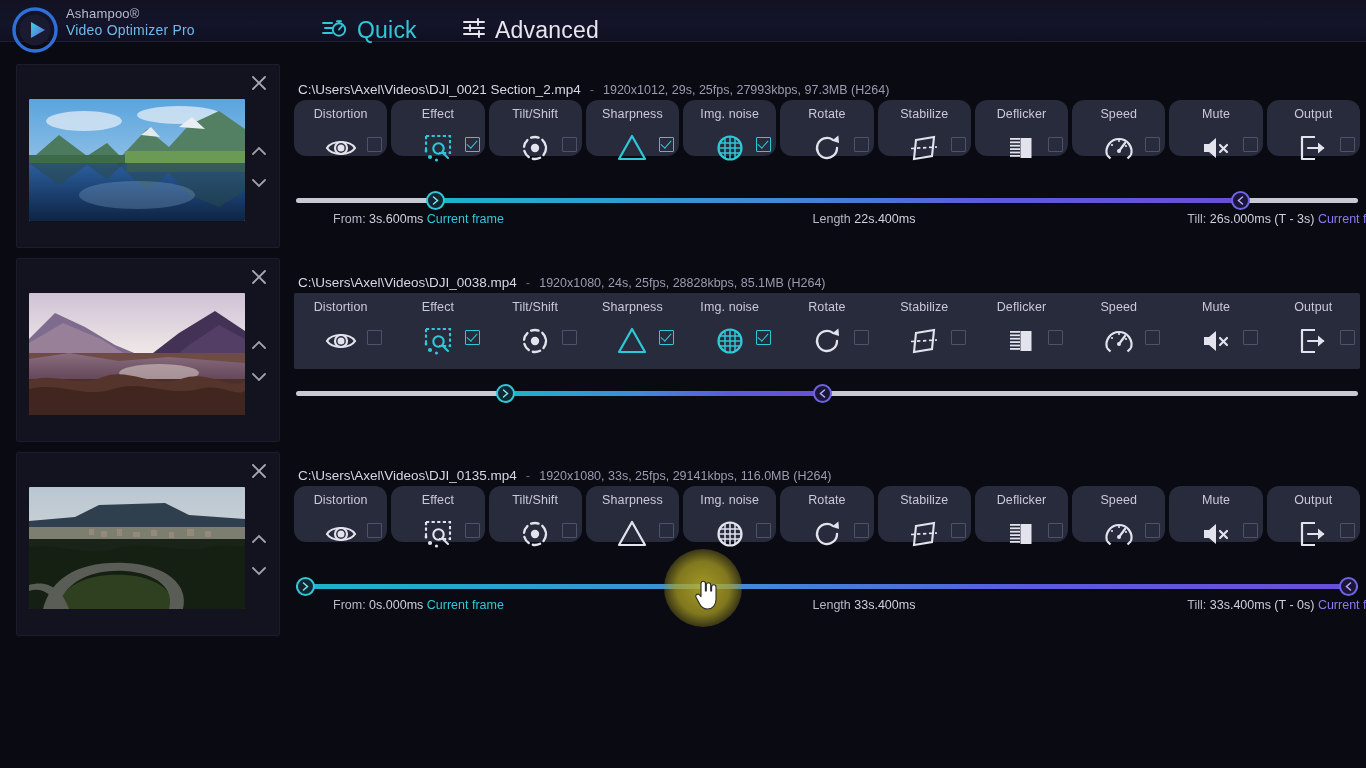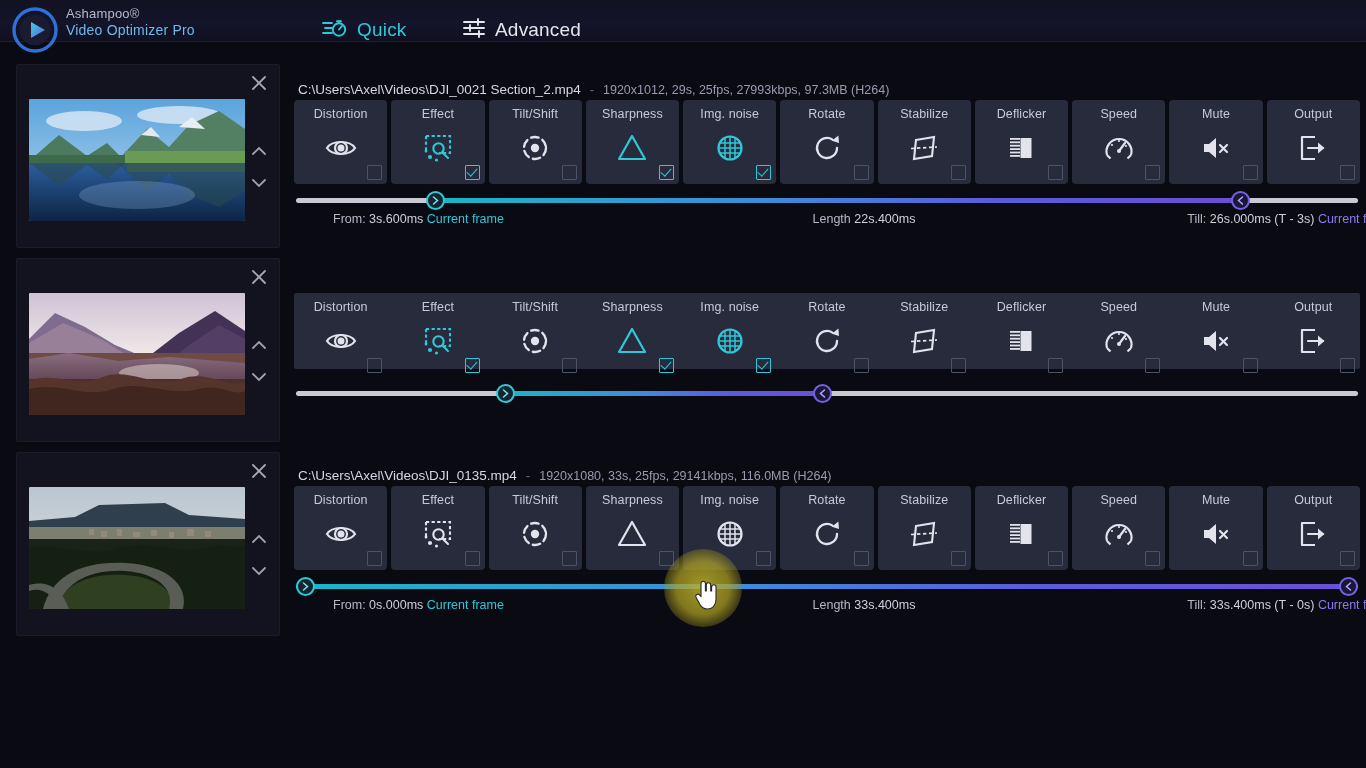--- a/index.html
+++ b/index.html
@@ -26,21 +26,21 @@
   }
   #brand .b2 {
     display: block; font-size: 14px; color: #6fb8ea; letter-spacing: .2px;
     font-weight: 400;
   }
   .navitem {
     position: absolute; top: 14px; height: 32px;
     display: flex; align-items: center; gap: 9px;
     cursor: pointer; user-select: none;
   }
-  .navitem .ntext { font-size: 19px; font-weight: 400; letter-spacing: .2px; }
+  .navitem .ntext { font-size: 23px; font-weight: 400; letter-spacing: .2px; }
   #nav-quick { left: 322px; }
   #nav-quick .ntext { color: #2ec8d8; }
   #nav-advanced { left: 462px; }
   #nav-advanced .ntext { color: #e6e6ee; }
 
   
   .thumbcard {
     position: absolute; left: 16px; width: 264px; height: 184px;
     background: #131320; border: 1px solid #1b1b2c; border-radius: 2px;
   }
@@ -75,22 +75,22 @@
   }
   .vdash { font-size: 13px; color: #6a6a80; margin: 0 9px; }
   .vmeta { font-size: 12.5px; color: #9a9ab0; }
 
   
   .tools {
     position: absolute; left: 6px; top: 28px; width: 1066px; height: 76px;
     display: flex; gap: 4px;
   }
   .toolbtn {
-    position: relative; flex: 1 1 0; height: 84px;
-    background: #272b3c; border-radius: 4px; cursor: pointer;
+    position: relative; flex: 1 1 0; height: 56px;
+    background: #272b3c; border-radius: 12px; cursor: pointer;
   }
   .tools.flat .toolbtn { background: transparent; }
   .vrow.r2 .tools { background: #272b3c; border-radius: 2px; }
   .tlabel {
     position: absolute; top: 7px; left: 0; width: 100%;
     text-align: center; font-size: 12.5px; color: #c9c9da;
     letter-spacing: .1px;
   }
   .ticon {
     position: absolute; top: 29px; left: 0; width: 100%; height: 38px;
@@ -528,20 +528,21 @@
       <span class="lbl-len">
         <span class="dim">Length  </span>
         <span>22s.400ms</span></span>
       <span class="lbl-till">
         <span class="dim">Till: </span>
         <span>26s.000ms (T - 3s) </span>
         <span class="cf-purple">Current frame</span></span>
     </div>
   </div>
 <div class="vrow r2">
+    <div class="vhead"><span class="vpath">C:\Users\Axel\Videos\DJI_0038.mp4</span><span class="vdash">-</span><span class="vmeta">1920x1080, 24s, 25fps, 28828kbps, 85.1MB (H264)</span></div>
     <div class="tools flat">
       <div class="toolbtn">
         <div class="tlabel">Distortion</div>
         <div class="ticon">
           <svg width="34" height="34" viewBox="0 0 34 34">
             <g fill="none" stroke="#e3e3ee" stroke-width="2.2">
         <path d="M3 17 C8 9 26 9 31 17 C26 25 8 25 3 17 Z"></path>
         <circle cx="17" cy="17" r="6"></circle>
               <circle cx="17" cy="17" r="2.4" fill="#e3e3ee"></circle>
             </g>

